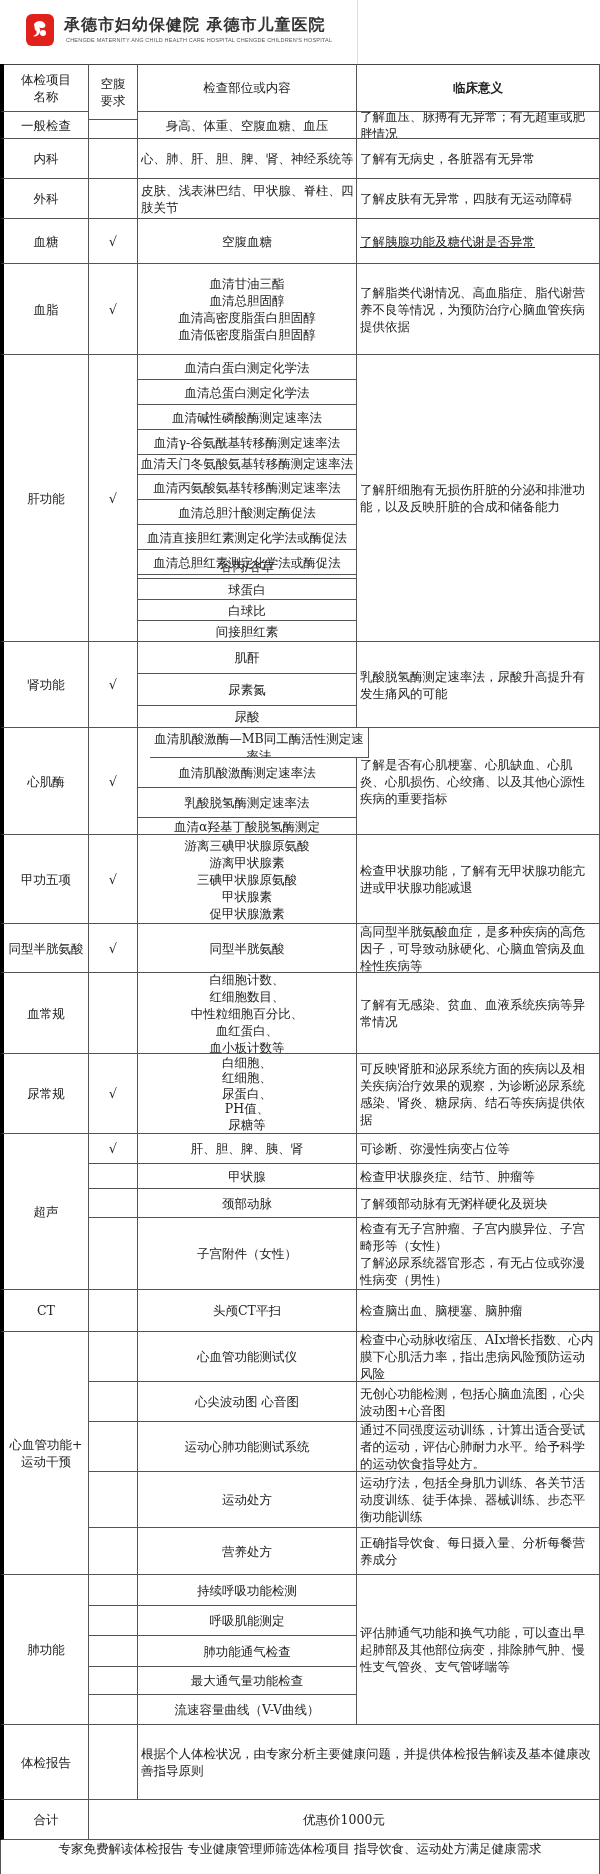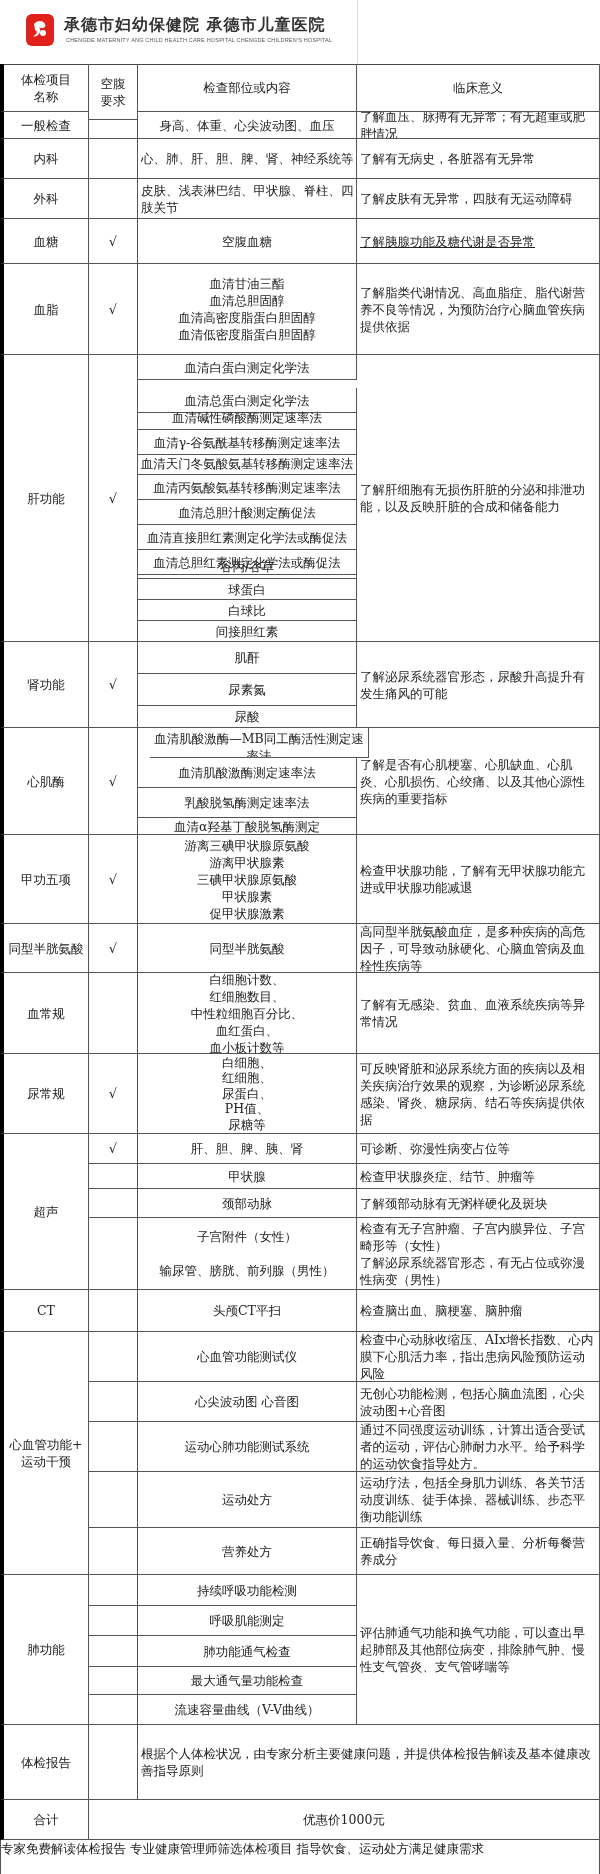--- a/index.html
+++ b/index.html
@@ -11,21 +11,21 @@
   .brand-en{position:absolute;left:66px;top:37px;font-size:5.5px;color:#555;font-family:"Liberation Sans",sans-serif;white-space:nowrap;letter-spacing:0.2px;}
   .header-divider{position:absolute;left:357px;top:0;width:1px;height:64px;background:#ddd;}
   .promo-title{position:absolute;left:357px;top:0;width:243px;height:64px;display:flex;align-items:center;justify-content:center;font-size:22px;color:#333;letter-spacing:1px;}
   .grid{position:absolute;left:0;top:64px;width:600px;}
   .cell{position:absolute;box-sizing:border-box;border-right:1px solid #555;border-bottom:1px solid #555;display:flex;align-items:center;font-size:12.5px;line-height:17px;overflow:hidden;}
   .c{justify-content:center;text-align:center;}
   .l{justify-content:flex-start;text-align:left;padding-left:3px;padding-right:2px;}
   .bl{border-left:4px solid #000000;}
   .multi{flex-direction:column;justify-content:center;}
   .check{font-size:13px;}
-  .footer{position:absolute;left:0;top:1840px;width:600px;height:34px;text-align:left;font-size:12.5px;line-height:16px;padding-top:1px;box-sizing:border-box;border-left:1px solid #555;border-right:1px solid #555;}
+  .footer{position:absolute;left:0;top:1840px;width:600px;height:34px;text-align:center;font-size:12.5px;line-height:16px;padding-top:1px;box-sizing:border-box;border-left:1px solid #555;border-right:1px solid #555;}
 </style>
 </head>
 <body>
 
 <div class="header">
   <div class="logo">
     <svg width="22" height="24" viewBox="0 0 22 24">
         <path d="M5 6 C8 2,14 2,16 6 C18 10,12 11,10 9 C14 14,8 20,4 18 C8 17,9 13,6 12 Z" fill="#fff"></path>
         <circle cx="14" cy="15" r="3" fill="#fff"></circle>
       </svg>
@@ -39,25 +39,25 @@
 
   <div class="cell c multi bl" style="left:0;top:0;width:89px;height:48px;">
     <span>体检项目</span>
     <span>名称</span>
   </div>
   <div class="cell c multi" style="left:89px;top:0;width:49px;height:56px;text-align:right;">
     <span>空腹</span>
     <span>要求</span>
   </div>
   <div class="cell c" style="left:138px;top:0;width:219px;height:48px;">检查部位或内容</div>
-  <div class="cell c" style="left:357px;top:0;width:243px;height:48px;">临床意义</div>
+  <div class="cell c" style="left:357px;top:0;width:243px;height:48px;font-weight:bold;">临床意义</div>
 
   <div class="cell c bl" style="left:0;top:48px;width:89px;height:27px;">一般检查</div>
   <div class="cell c" style="left:89px;top:48px;width:49px;height:27px;"></div>
-  <div class="cell c" style="left:138px;top:48px;width:219px;height:27px;">身高、体重、心尖波动图、血压</div>
+  <div class="cell c" style="left:138px;top:48px;width:219px;height:27px;">身高、体重、空腹血糖、血压</div>
   <div class="cell l" style="left:357px;top:48px;width:243px;height:27px;">了解血压、脉搏有无异常；有无超重或肥胖情况</div>
 
   <div class="cell c bl" style="left:0;top:75px;width:89px;height:40px;">内科</div>
   <div class="cell c" style="left:89px;top:75px;width:49px;height:40px;"></div>
   <div class="cell l" style="left:138px;top:75px;width:219px;height:40px;">心、肺、肝、胆、脾、肾、神经系统等</div>
   <div class="cell l" style="left:357px;top:75px;width:243px;height:40px;">了解有无病史，各脏器有无异常</div>
 
   <div class="cell c bl" style="left:0;top:115px;width:89px;height:40px;">外科</div>
   <div class="cell c" style="left:89px;top:115px;width:49px;height:40px;"></div>
   <div class="cell l" style="left:138px;top:115px;width:219px;height:40px;">皮肤、浅表淋巴结、甲状腺、脊柱、四肢关节</div>
@@ -74,40 +74,40 @@
     <span>血清甘油三酯</span>
     <span>血清总胆固醇</span>
     <span>血清高密度脂蛋白胆固醇</span>
     <span>血清低密度脂蛋白胆固醇</span>
   </div>
   <div class="cell l" style="left:357px;top:200px;width:243px;height:91px;">了解脂类代谢情况、高血脂症、脂代谢营养不良等情况，为预防治疗心脑血管疾病提供依据</div>
 
   <div class="cell c bl" style="left:0;top:291px;width:89px;height:287px;">肝功能</div>
   <div class="cell c check" style="left:89px;top:291px;width:49px;height:287px;">√</div>
   <div class="cell c" style="left:138px;top:291px;width:219px;height:25px;text-align:center;">血清白蛋白测定化学法</div>
-  <div class="cell c" style="left:138px;top:324px;width:219px;height:25px;">血清总蛋白测定化学法</div>
+  <div class="cell c" style="left:138px;top:316px;width:219px;height:25px;">血清总蛋白测定化学法</div>
   <div class="cell c" style="left:138px;top:341px;width:219px;height:25px;">血清碱性磷酸酶测定速率法</div>
   <div class="cell c" style="left:138px;top:366px;width:219px;height:25px;">血清γ-谷氨酰基转移酶测定速率法</div>
   <div class="cell c" style="left:138px;top:391px;width:219px;height:20px;align-items:flex-start;">血清天门冬氨酸氨基转移酶测定速率法</div>
   <div class="cell c" style="left:138px;top:411px;width:219px;height:25px;">血清丙氨酸氨基转移酶测定速率法</div>
   <div class="cell c" style="left:138px;top:436px;width:219px;height:25px;">血清总胆汁酸测定酶促法</div>
   <div class="cell c" style="left:138px;top:461px;width:219px;height:25px;">血清直接胆红素测定化学法或酶促法</div>
   <div class="cell c" style="left:138px;top:486px;width:219px;height:25px;">血清总胆红素测定化学法或酶促法</div>
   <div class="cell c" style="left: 138px; top: 491px; width: 219px; height: 24px;">谷丙/谷草</div>
   <div class="cell c" style="left: 138px; top: 515px; width: 219px; height: 21px;">球蛋白</div>
   <div class="cell c" style="left: 138px; top: 536px; width: 219px; height: 21px;">白球比</div>
   <div class="cell c" style="left:138px;top:557px;width:219px;height:0;border-bottom:none;"></div>
   <div class="cell l" style="left:357px;top:291px;width:243px;height:287px;">了解肝细胞有无损伤肝脏的分泌和排泄功能，以及反映肝脏的合成和储备能力</div>
 
   <div class="cell c bl" style="left:0;top:578px;width:89px;height:86px;">肾功能</div>
   <div class="cell c check" style="left:89px;top:578px;width:49px;height:86px;">√</div>
   <div class="cell c" style="left:138px;top:578px;width:219px;height:32px;">肌酐</div>
   <div class="cell c" style="left:138px;top:610px;width:219px;height:32px;">尿素氮</div>
   <div class="cell c" style="left:138px;top:642px;width:219px;height:22px;">尿酸</div>
-  <div class="cell l" style="left:357px;top:578px;width:243px;height:86px;">了解泌尿系统器官形态，尿酸升高提升有发生痛风的可能</div>
+  <div class="cell l" style="left:357px;top:578px;width:243px;height:86px;">乳酸脱氢酶测定速率法，尿酸升高提升有发生痛风的可能</div>
 
   <div class="cell c bl" style="left:0;top:664px;width:89px;height:107px;">心肌酶</div>
   <div class="cell c check" style="left:89px;top:664px;width:49px;height:107px;">√</div>
   <div class="cell c" style="left:138px;top:664px;width:219px;height:30px;align-items:flex-start;padding-top:2px;margin-left:12px;">血清肌酸激酶—MB同工酶活性测定速率法</div>
   <div class="cell c" style="left:138px;top:694px;width:219px;height:30px;">血清肌酸激酶测定速率法</div>
   <div class="cell c" style="left:138px;top:724px;width:219px;height:30px;">乳酸脱氢酶测定速率法</div>
   <div class="cell c" style="left:138px;top:754px;width:219px;height:17px;">血清α羟基丁酸脱氢酶测定</div>
   <div class="cell l" style="left:357px;top:664px;width:243px;height:107px;">了解是否有心肌梗塞、心肌缺血、心肌炎、心肌损伤、心绞痛、以及其他心源性疾病的重要指标</div>
 
   <div class="cell c bl" style="left:0;top:771px;width:89px;height:89px;">甲功五项</div>
@@ -154,21 +154,20 @@
   <div class="cell l" style="left:357px;top:1070px;width:243px;height:30px;">可诊断、弥漫性病变占位等</div>
   <div class="cell c" style="left:89px;top:1100px;width:49px;height:25px;"></div>
   <div class="cell c" style="left:138px;top:1100px;width:219px;height:25px;">甲状腺</div>
   <div class="cell l" style="left:357px;top:1100px;width:243px;height:25px;">检查甲状腺炎症、结节、肿瘤等</div>
   <div class="cell c" style="left:89px;top:1125px;width:49px;height:29px;"></div>
   <div class="cell c" style="left:138px;top:1125px;width:219px;height:29px;">颈部动脉</div>
   <div class="cell l" style="left:357px;top:1125px;width:243px;height:29px;">了解颈部动脉有无粥样硬化及斑块</div>
   <div class="cell c" style="left:89px;top:1154px;width:49px;height:72px;"></div>
   <div class="cell c multi" style="left:138px;top:1154px;width:219px;height:72px;line-height:34px;">
     <span>子宫附件（女性）</span>
-    <span>输尿管、膀胱、前列腺（男性）</span>
   </div>
   <div class="cell l multi" style="left:357px;top:1154px;width:243px;height:72px;align-items:flex-start;">
     <span>检查有无子宫肿瘤、子宫内膜异位、子宫畸形等（女性）</span>
     <span>了解泌尿系统器官形态，有无占位或弥漫性病变（男性）</span>
   </div>
 
   <div class="cell c bl" style="left:0;top:1226px;width:89px;height:42px;">CT</div>
   <div class="cell c" style="left:89px;top:1226px;width:49px;height:42px;"></div>
   <div class="cell c" style="left:138px;top:1226px;width:219px;height:42px;">头颅CT平扫</div>
   <div class="cell l" style="left:357px;top:1226px;width:243px;height:42px;">检查脑出血、脑梗塞、脑肿瘤</div>

